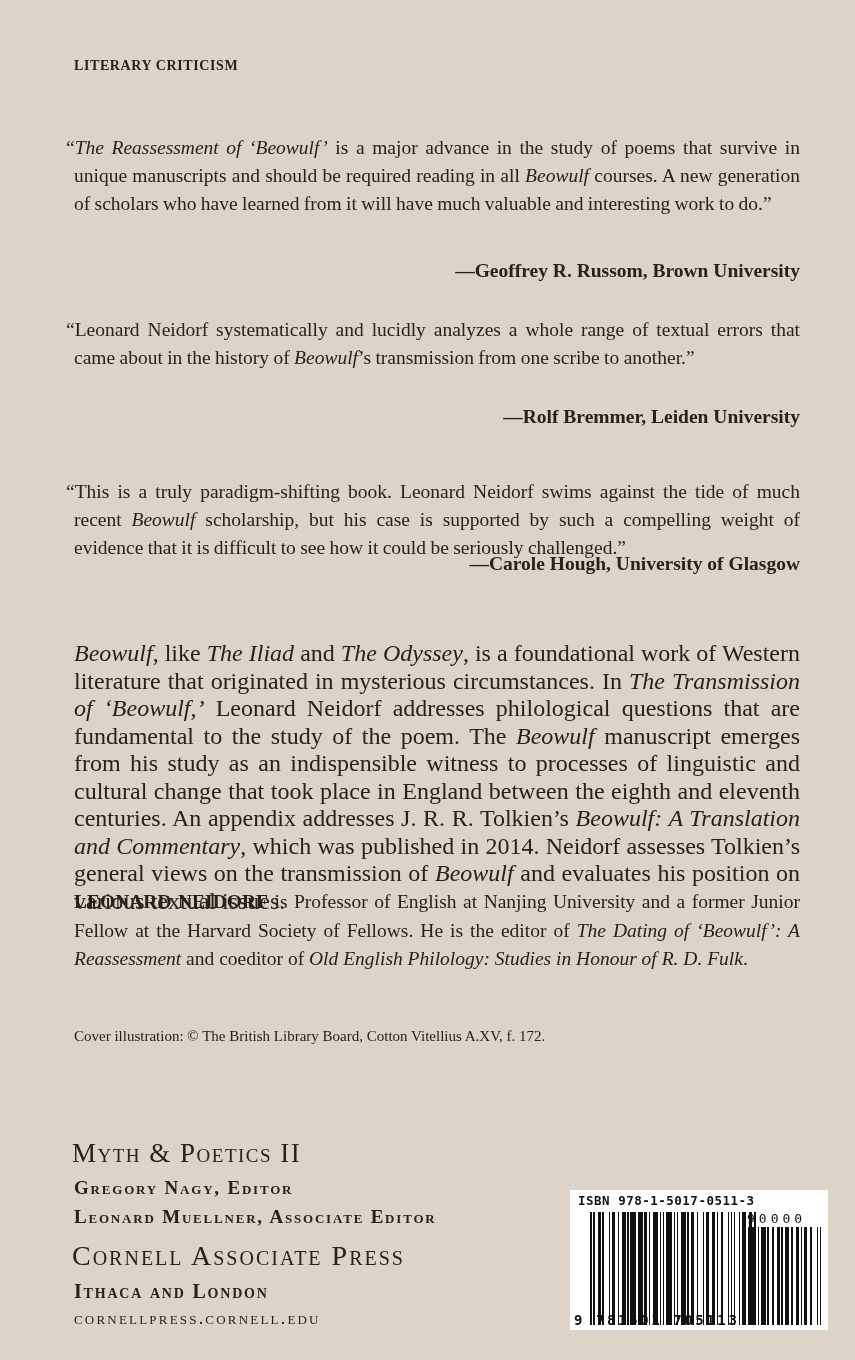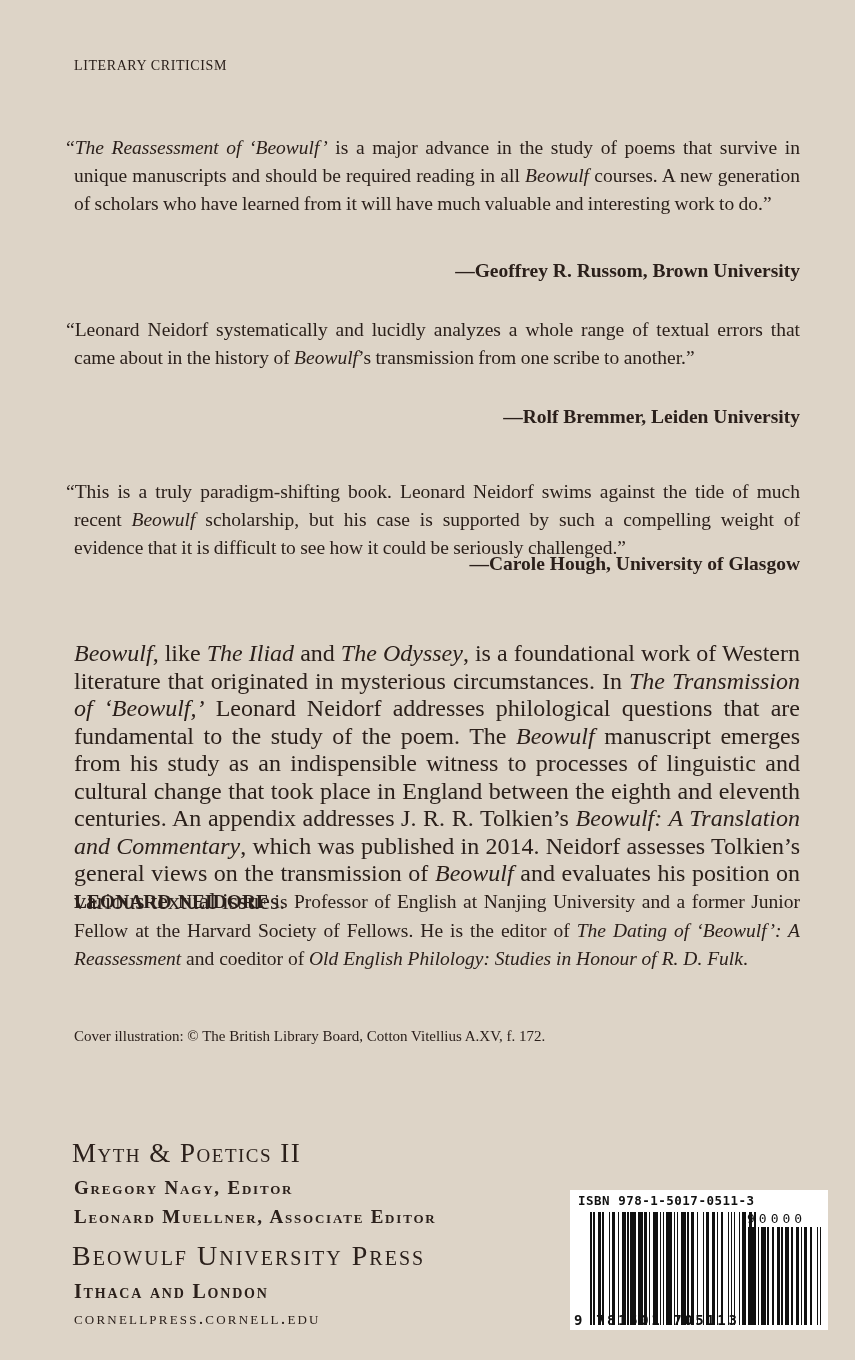--- a/index.html
+++ b/index.html
@@ -7,21 +7,21 @@
     width: 855px; height: 1360px;
     background: #ddd4c7;
     color: #2b201b;
     font-family: "Liberation Serif", "DejaVu Serif", serif;
     position: relative;
     overflow: hidden;
   }
   .abs { position: absolute; }
   .category {
     left: 74px; top: 58px;
-    font-size: 14px; letter-spacing: 0.6px;
+    font-size: 14px; letter-spacing: 0.6px; font-weight: bold;
   }
   .blurb {
     left: 74px; width: 726px;
     font-size: 19.5px; line-height: 28px;
     text-align: justify;
     word-spacing: -0.5px;
   }
   .blurb .q { text-indent: -8px; display:block; }
   .attrib {
     right: 55px; font-size: 19.5px; font-weight: bold;
@@ -100,21 +100,21 @@
 <div class="abs bio">
   <b>LEONARD NEIDORF</b><span><span> is Professor of English at Nanjing University and a former Junior Fellow at the Harvard Society of Fellows. He is the editor of </span><i>The Dating of ‘Beowulf’: A Reassessment</i><span> and coeditor of </span><i>Old English Philology: Studies in Honour of R. D. Fulk</i><span>.</span></span>
 </div>
 
 <div class="abs credit">Cover illustration: © The British Library Board, Cotton Vitellius A.XV, f. 172.</div>
 
 <div class="abs series">Myth &amp; Poetics II</div>
 <div class="abs sc" style="top:1177px;">Gregory Nagy, Editor</div>
 <div class="abs sc" style="top:1206px;">Leonard Muellner, Associate Editor</div>
 
-<div class="abs press">Beowulf University Press</div>
+<div class="abs press">Cornell Associate Press</div>
 <div class="abs sc" style="top:1280px; font-size:20px;">Ithaca and London</div>
 <div class="abs url">cornellpress.cornell.edu</div>
 
 <div class="abs barcode-box">
   <div class="isbn-label">ISBN 978-1-5017-0511-3</div>
   <div class="bars" id="main-bars" style="left:20px; top:22px; height:113px;">
       <span style="width: 1.55px;"></span>
       <span style="width: 1.55px; background: transparent;"></span>
       <span style="width: 1.55px;"></span>
       <span style="width: 3.1px; background: transparent;"></span>

